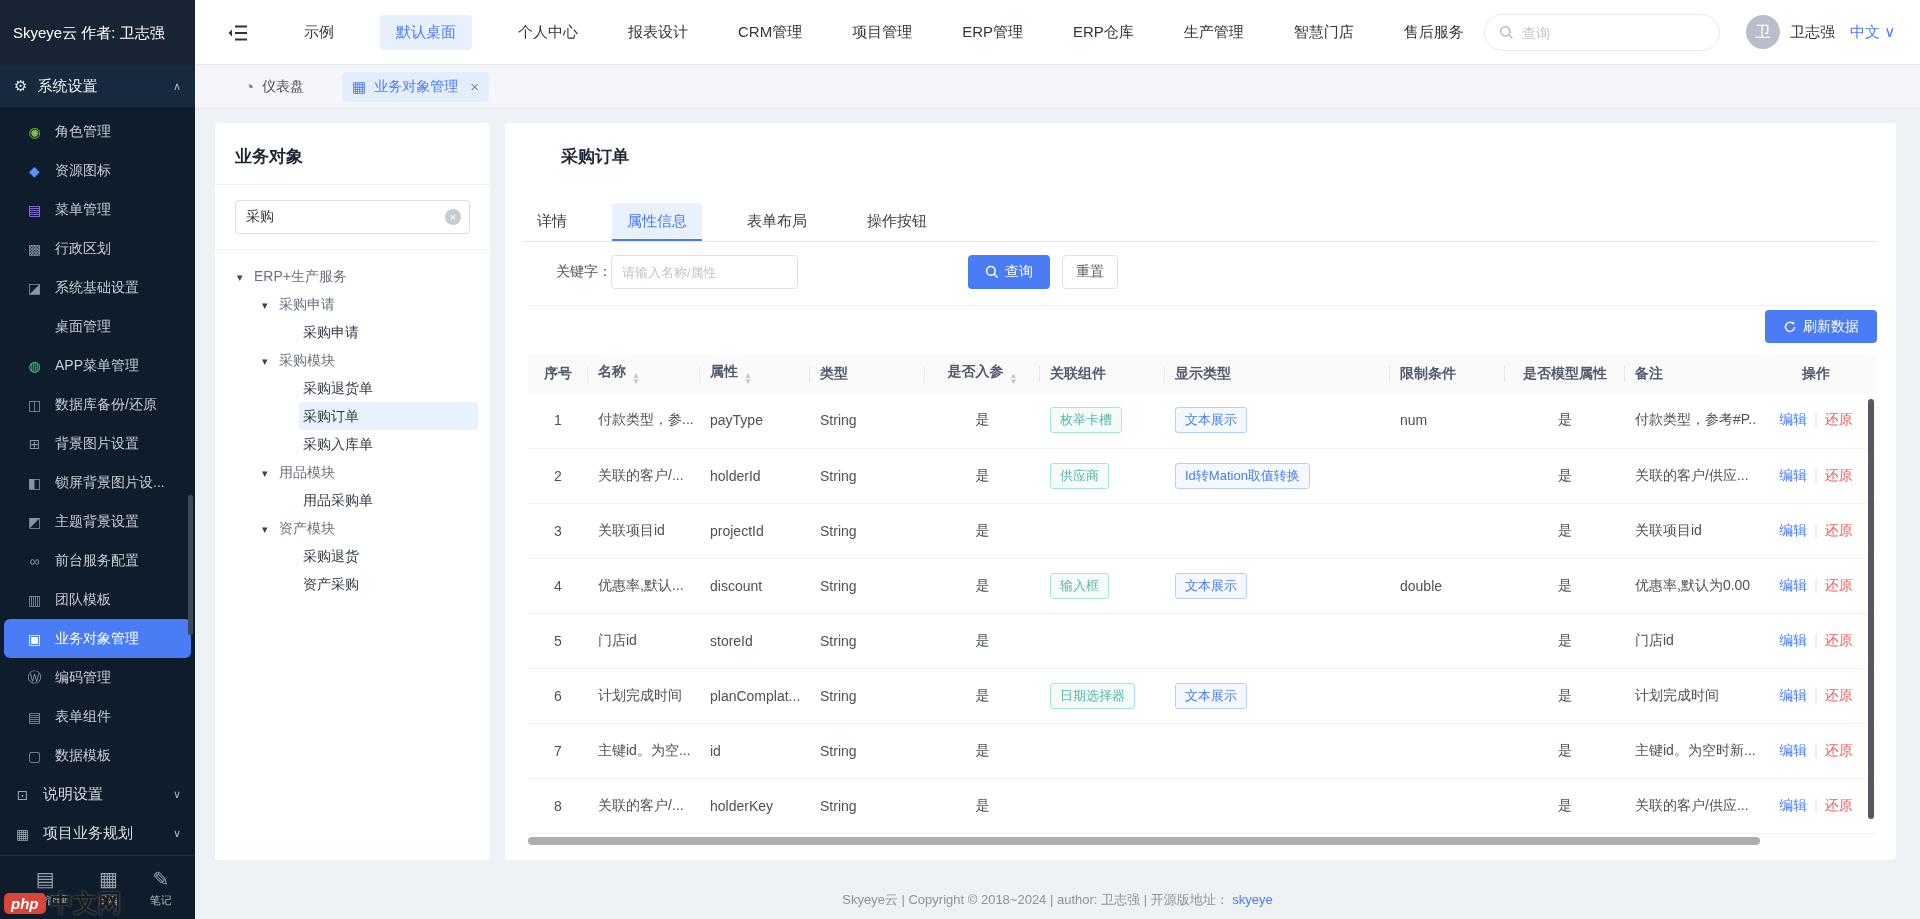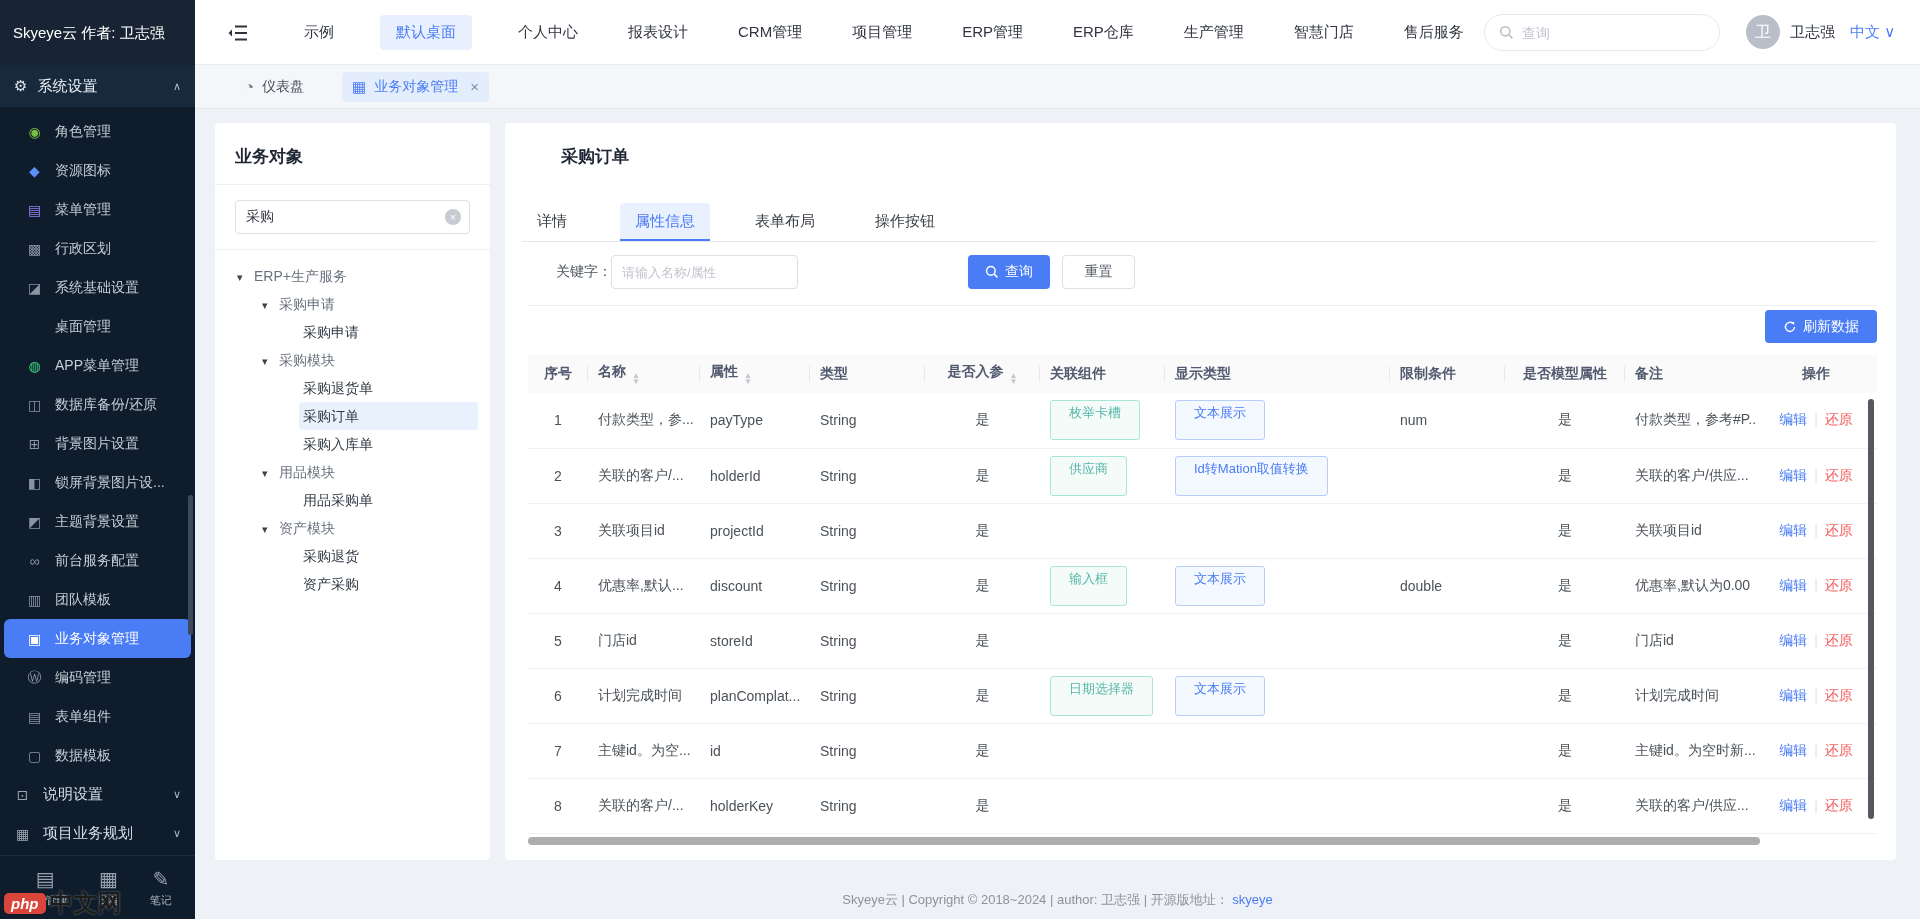--- a/index.html
+++ b/index.html
@@ -86,50 +86,50 @@
   .tree .lv1 { padding-left:22px; }
   .tree .lv2 { padding-left:47px; }
   .tree .lv3 { padding-left:88px; color:#303a45; }
   .tree .lv3.sel { margin-left:84px; margin-right:12px; padding-left:4px; background:#e9f1fd; border-radius:3px; }
 
   
   .detail-card { position:absolute; left:310px; top:14px; width:1391px; height:737px; background:#fff; border-radius:4px; }
   .d-title { position:absolute; left:56px; top:22px; font-size:17px; font-weight:bold; color:#1f2633; }
   .d-tabs { position:absolute; left:17px; top:80px; display:flex; gap:30px; }
   .d-tab { font-size:15px; color:#3b4048; padding:9px 15px 11px 15px; cursor:pointer; }
-  .d-tab.active { background:#eaf1fe; color:#4a7cf5; border-radius:4px 4px 0 0; box-shadow:inset 0 -3px 0 #4a7cf5;margin-left:8px; }
+  .d-tab.active { background:#eaf1fe; color:#4a7cf5; border-radius:4px 4px 0 0; box-shadow:inset 0 -3px 0 #4a7cf5; }
   .d-tabline { position:absolute; left:17px; right:19px; top:118px; height:1px; background:#e4e7ed; }
   .d-filter { position:absolute; left:0; top:132px; width:100%; height:34px; }
   .d-kw-label { position:absolute; left:51px; top:8px; font-size:14px; color:#4e545c; }
   .d-kw-input { position:absolute; left:106px; top:0; width:187px; height:34px; border:1px solid #dcdfe6;
     border-radius:4px; padding:0 10px; font-size:13px; color:#303540; outline:none; font-family:inherit; }
   .d-kw-input::placeholder { color:#c0c4cc; }
   .btn { display:inline-flex; align-items:center; justify-content:center; gap:6px; height:34px;
     border-radius:4px; font-size:14px; cursor:pointer; border:1px solid transparent; font-family:inherit; }
   .btn-primary { background:#4a7cf5; color:#fff; }
   .btn-plain { background:#fff; color:#5a6068; border-color:#dcdfe6; }
   .d-search-btn { position:absolute; left:463px; top:0; width:82px; }
-  .d-reset-btn { position:absolute; left:557px; top:0; width:73px; }
+  .d-reset-btn { position:absolute; left:557px; top:0; width:56px; }
   .d-div2 { position:absolute; left:23px; right:19px; top:182px; height:1px; background:#edf0f3; }
   .d-refresh { position:absolute; right:19px; top:187px; width:112px; height:33px; }
 
   
   .tbl-wrap { position:absolute; left:23px; top:232px; width:1349px; }
   table { border-collapse:collapse; table-layout:fixed; width:1349px; }
   th { height:38px; background:#fafafa; font-size:14px; font-weight:bold; color:#515a6e;
     text-align:left; padding:0 10px; white-space:nowrap; position:relative; }
   th .colsep { position:absolute; right:0; top:11px; height:16px; width:1px; background:#e6e9ee; }
   td { height:55px; border-bottom:1px solid #f0f2f5; font-size:14px; color:#4b5259;
     padding:0 10px; white-space:nowrap; overflow:hidden; }
   .c-center { text-align:center; }
   .op-col { text-align:center; box-shadow:-10px 0 10px -8px rgba(0,0,0,.10); background:#fff; }
   th.op-col { background:#fafafa; }
   .sort { display:inline-flex; flex-direction:column; margin-left:6px; vertical-align:-2px; cursor:pointer; }
   .sort span { font-size:8px; line-height:6px; color:#c0c4cc; }
-  .tag { display:inline-block; height:40px; line-height:23px; padding:0 18px; border-radius:3px;
+  .tag { display:inline-block; height:26px; line-height:23px; padding:0 9px; border-radius:3px;
     font-size:13px; border:1px solid; }
   .tag-teal { color:#58b7a9; border-color:#a8e6da; background:#f4fbf9; }
   .tag-blue { color:#4a7cf5; border-color:#b9cdfb; background:#f4f8ff; }
   .lnk-edit { color:#4a7cf5; cursor:pointer; }
   .lnk-sep { color:#e0e3e8; margin:0 7px; }
   .lnk-restore { color:#f25c5c; cursor:pointer; }
   .v-scroll { position:absolute; right:3px; top:44px; width:6px; height:420px; background:#55595f; border-radius:3px; }
   .h-scroll { position:absolute; left:0; top:482px; width:1232px; height:8px; background:#adadad; border-radius:4px; }
 
   

